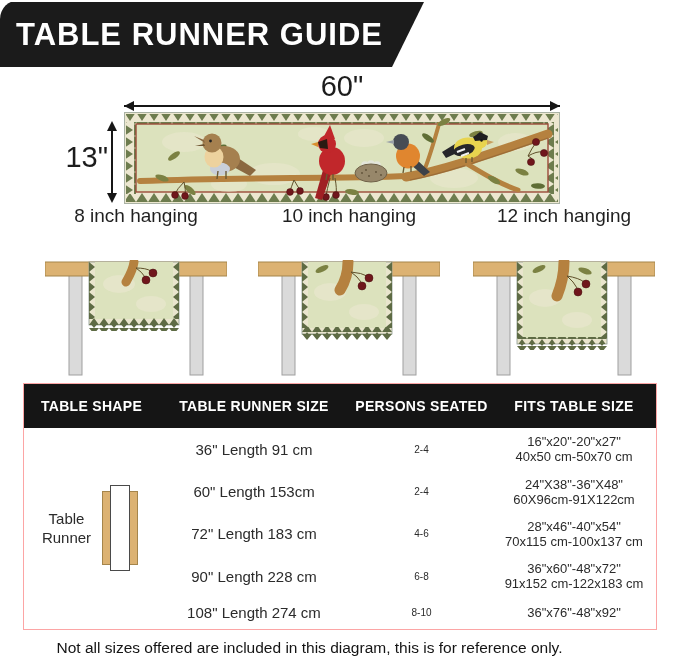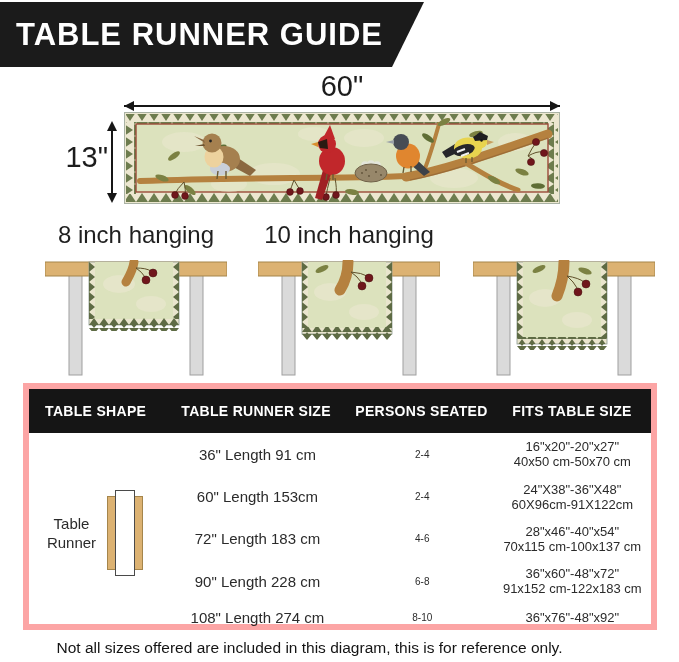--- a/index.html
+++ b/index.html
@@ -1,17 +1,17 @@
 <!DOCTYPE html>
 <html><head>
 <meta charset="utf-8">
 <style>
   html,body{margin:0;padding:0;background:#fff;}
   body{width:679px;height:662px;font-family:"Liberation Sans","DejaVu Sans",sans-serif;}
-  .canvas{position:relative;width:679px;height:662px;background:#fff;overflow:hidden;}
+  .canvas{position:relative;width:679px;height:662px;background:#fff;overflow:hidden;border-radius:19px;}
 
   
   .banner{position:absolute;left:0;top:2px;width:424px;height:65px;background:#1b1b1b;
           clip-path:polygon(0 0,100% 0,calc(100% - 32px) 100%,0 100%);
           display:flex;align-items:center;}
   .banner-title{color:#fff;font-size:31px;font-weight:bold;letter-spacing:1px;padding-left:16px;white-space:nowrap;}
 
   
   .dim{position:absolute;color:#1c1c1c;font-size:29px;}
   .dim-w{left:124px;top:70px;width:436px;text-align:center;}
@@ -23,27 +23,27 @@
     border-top:5px solid transparent;border-bottom:5px solid transparent;border-left:10px solid #161616;}
   .v-arrow{position:absolute;left:111px;top:123px;width:2px;height:78px;background:#161616;}
   .v-arrow::before{content:"";position:absolute;left:-4px;top:-2px;width:0;height:0;
     border-left:5px solid transparent;border-right:5px solid transparent;border-bottom:10px solid #161616;}
   .v-arrow::after{content:"";position:absolute;left:-4px;bottom:-2px;width:0;height:0;
     border-left:5px solid transparent;border-right:5px solid transparent;border-top:10px solid #161616;}
 
   .runner-art{position:absolute;left:124px;top:112px;}
 
   
-  .hang-label{position:absolute;top:221px;width:182px;text-align:center;font-size:24px;color:#1f1f1f;white-space:nowrap;}
+  .hang-label{position:absolute;top:205px;width:182px;text-align:center;font-size:19px;color:#1f1f1f;white-space:nowrap;}
   .hl-1{left:45px;} .hl-2{left:258px;} .hl-3{left:473px;}
   .hang{position:absolute;top:260px;}
   .hg-1{left:45px;} .hg-2{left:258px;} .hg-3{left:473px;}
 
   
-  .frame{position:absolute;left:23px;top:383px;width:634px;height:247px;border:6px solid #fca5a5;box-sizing:border-box;background:#fff;}
+  .frame{position:absolute;left:23px;top:383px;width:634px;height:247px;border:1px solid #fca5a5;box-sizing:border-box;background:#fff;}
   .thead{display:flex;height:44px;background:#151515;color:#fff;font-size:14px;font-weight:bold;align-items:center;letter-spacing:.3px;}
   .thead span{text-align:center;}
   .c1{width:135px;} .c2{width:190px;} .c3{width:145px;} .c4{width:160px;}
   .tbody{position:relative;height:199px;display:flex;flex-direction:column;justify-content:space-around;color:#2b2b2b;}
   .trow{display:flex;align-items:center;}
   .cell-size{width:190px;margin-left:135px;text-align:center;font-size:15px;}
   .cell-persons{width:145px;text-align:center;font-size:10px;}
   .cell-fits{width:160px;text-align:center;font-size:13px;line-height:15px;}
   .shape-cell{position:absolute;left:0;top:0;width:135px;height:100%;
               display:flex;align-items:center;justify-content:center;gap:10px;}
@@ -202,20 +202,21 @@
       <polygon points="363,28 370,30 363,33" fill="#c9a05e"></polygon>
       <circle cx="357.5" cy="28.5" r="1.2" fill="#111"></circle>
       <ellipse cx="340" cy="38" rx="11" ry="5.5" fill="#26262a" transform="rotate(-14 340 38)"></ellipse>
       <path d="M333,40 l8,-3 M337,44 l8,-3" stroke="#f2f2f2" stroke-width="2"></path>
       <path d="M342,46 l0,5 M348,45 l0,5" stroke="#6b5a33" stroke-width="1.3"></path>
     </g>
   </svg>
 
   <div class="hang-label hl-1">8 inch hanging</div>
   <div class="hang-label hl-2">10 inch hanging</div>
+  <div class="hang-label hl-3">12 inch hanging</div>
 
   <svg class="hang hg-1" width="182" height="118" viewBox="0 0 182 118">
     <rect x="24" y="14" width="13" height="101" fill="#dadada" stroke="#9f9f9f"></rect>
     <rect x="145" y="14" width="13" height="101" fill="#dadada" stroke="#9f9f9f"></rect>
     <rect x="0" y="2" width="182" height="14" fill="#dcb272" stroke="#a5854b"></rect>
     <g transform="translate(44,2)">
       <rect x="0" y="0" width="90" height="63" fill="#e9e5cd" stroke="#8c9a90" stroke-width="0.8"></rect>
       <rect x="6" y="0" width="78" height="57" fill="#dce2bd"></rect>
       <ellipse cx="30" cy="22" rx="16" ry="9" fill="#ebe8d0" opacity="0.6"></ellipse>
       <ellipse cx="62" cy="42" rx="15" ry="8" fill="#ebe8d0" opacity="0.6"></ellipse>

